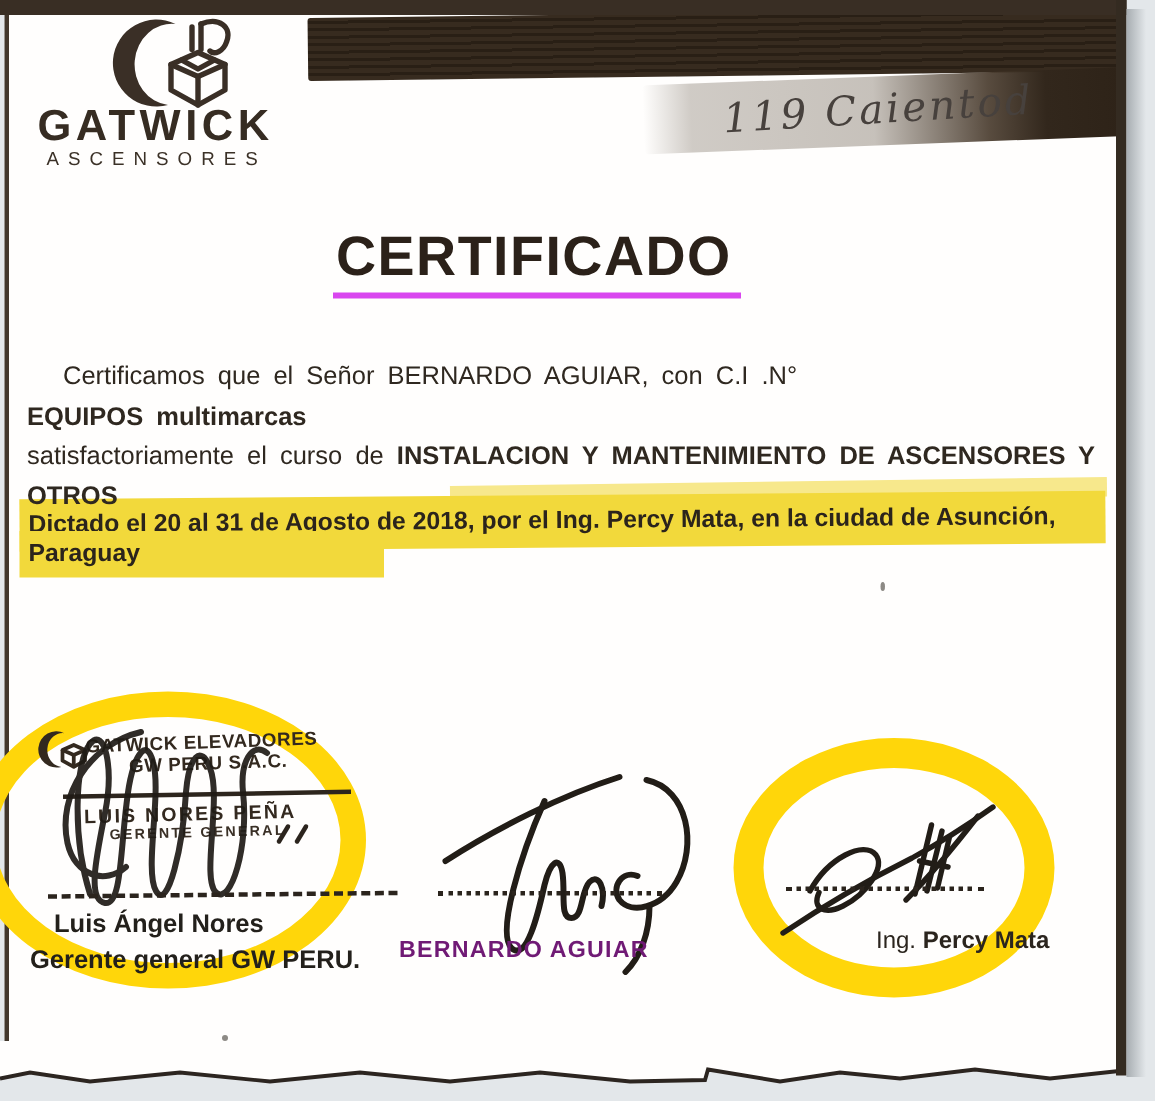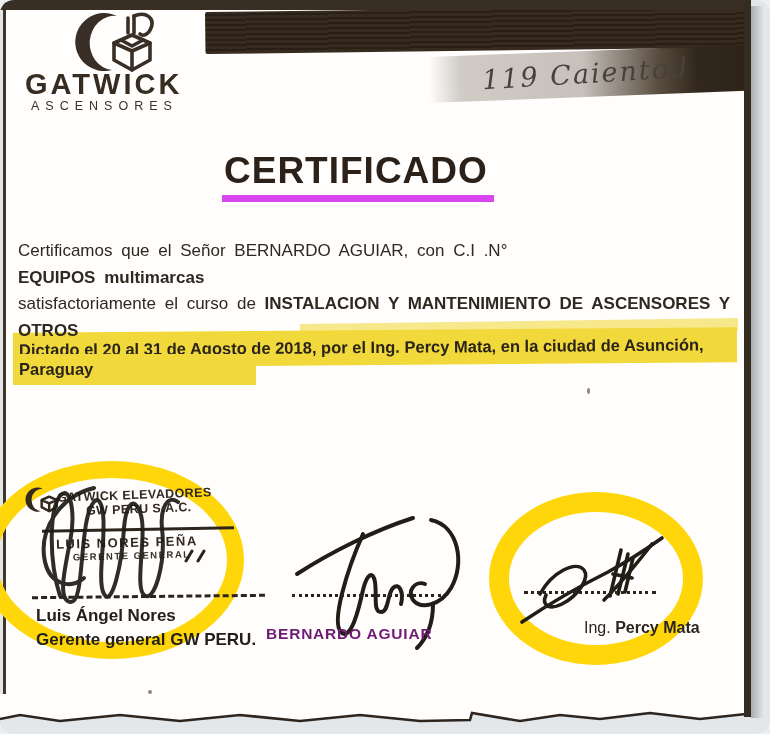--- a/index.html
+++ b/index.html
@@ -1,19 +1,19 @@
 <!DOCTYPE html>
 <html><head>
 <meta charset="utf-8">
 <style>
   * { margin:0; padding:0; box-sizing:border-box; }
   body { background:#eceff1; font-family:"Liberation Sans", sans-serif; }
   .screen{
     position:relative; width:770px; height:734px; margin:0 auto;
-    background:#e3e7ea; overflow:hidden; color:#2e2720;border-radius:14px;
+    background:#e3e7ea; overflow:hidden; color:#2e2720;
   }
   .paper{
     position:absolute; left:3px; top:0; width:743px; height:712px;
     background:#fffefd; border-left:3px solid #41362b; z-index:0;
   }
   
   .edge-top{ position:absolute; left:0; top:0; width:751px; height:10px;
     background:#392e24; z-index:5; }
   .edge-right{ position:absolute; left:744px; top:0; width:7px; height:717px;
     background:#342b21; z-index:6; }
@@ -34,26 +34,26 @@
     background:repeating-linear-gradient(0deg,#372b1f 0 3px,#291f15 3px 5px); z-index:2; }
   .redact2{ position:absolute; left:428px; top:57px; width:320px; height:46px;
     transform:rotate(-2.2deg); transform-origin:left top; border-radius:3px;
     background:linear-gradient(90deg,rgba(150,140,128,0) 0%,rgba(150,141,130,.45) 10%,
       rgba(152,143,132,.55) 48%,rgba(70,56,42,.9) 72%,#32271c 84%,#2e2318 100%); z-index:2; }
   .handnote{ position:absolute; left:482px; top:58px; z-index:3;
     font-family:"DejaVu Serif", serif; font-style:italic; font-size:27px;
     color:#47413d; letter-spacing:2px; transform:rotate(-3.5deg); }
   
   .title{ position:absolute; left:222px; top:150px; font-size:37px; font-weight:800;
-    letter-spacing:1px; color:#2b2119; border-bottom:7px solid #d946ef;
+    letter-spacing:1px; color:#2b2119; border-bottom:4px solid #d946ef;
     padding:0 6px 3px 2px; z-index:2; }
   
   .bodytext{ position:absolute; left:18px; top:238px; width:722px; font-size:17px;
     color:#2f2820; line-height:26.5px; word-spacing:4px; z-index:2; }
-  .bl1{ display:flex; justify-content:flex-start; }
+  .bl1{ display:flex; justify-content:flex-start;margin-left:24px; }
   .b{ font-weight:700; }
   
   .hl-pale{ position:absolute; left:300px; top:321px; width:438px; height:13px;
     background:#f7e88c; transform:rotate(-0.8deg); z-index:1; }
   .hl1{ position:absolute; left:13px; top:330px; width:724px; height:35px;
     background:#f2d93b; transform:rotate(-0.45deg); z-index:1;
     display:flex; align-items:center; }
   .hl1 span, .hl2 span{ font-size:16.5px; font-weight:700; color:#2b241c; padding-left:6px; }
   .hl2{ position:absolute; left:13px; top:354px; width:243px; height:31px;
     background:#f2d93b; z-index:1; display:flex; align-items:center; }
@@ -74,21 +74,21 @@
     letter-spacing:1.5px; color:#3a3026; transform:rotate(-1.5deg); z-index:2; }
   .sig{ position:absolute; z-index:2; }
   .dash-left{ position:absolute; left:32px; top:595px; width:233px;
     border-top:3px dashed #2b241d; transform:rotate(-0.6deg); z-index:2; }
   .dot-center{ position:absolute; left:292px; top:594px; width:149px;
     border-top:3px dotted #2b241d; z-index:2; }
   .dot-right{ position:absolute; left:524px; top:591px; width:132px;
     border-top:3px dotted #2b241d; z-index:2; }
   .name-left{ position:absolute; left:36px; top:606px; font-size:17px; font-weight:700;
     color:#23201b; z-index:2; }
-  .role-left{ position:absolute; left:36px; top:630px; font-size:17px; font-weight:700;
+  .role-left{ position:absolute; left:20px; top:630px; font-size:17px; font-weight:700;
     color:#23201b; z-index:2; }
   .name-center{ position:absolute; left:266px; top:625px; font-size:15.5px; font-weight:700;
     letter-spacing:.8px; color:#701a75; z-index:2; }
   .name-right{ position:absolute; left:584px; top:619px; font-size:16px; color:#2b251e; z-index:2; }
   .name-right .b{ font-weight:700;margin-top:36px; }
   .ticks{ position:absolute; left:183px; top:549px; z-index:2; }
   .speck{ position:absolute; width:4px; height:4px; border-radius:50%;
     background:#8d8a85; z-index:2; }
 </style>
 </head>

